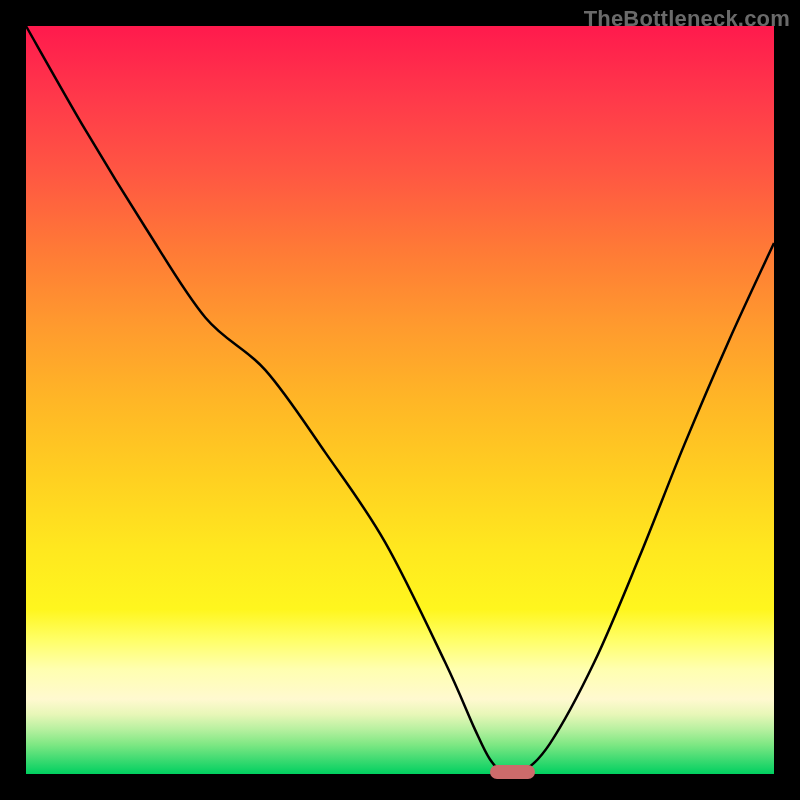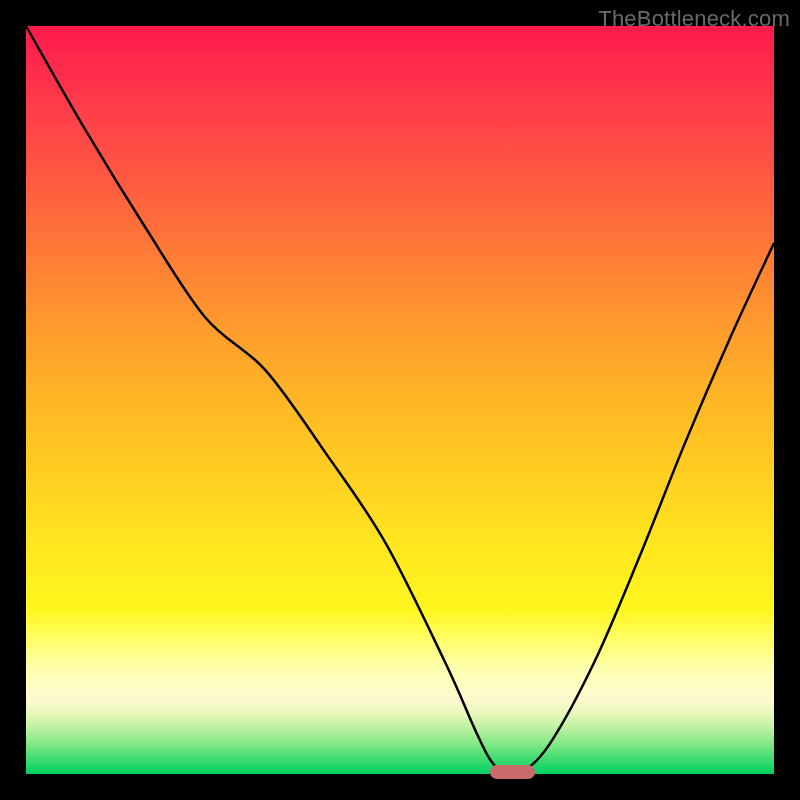--- a/index.html
+++ b/index.html
@@ -40,21 +40,21 @@
       #40db72 98%,
       #00d060 100%
     );
   }
   .watermark {
     position: absolute;
     top: 6px;
     right: 10px;
     font-family: Arial, Helvetica, sans-serif;
     font-size: 22px;
-    font-weight: 400;
+    font-weight: 700;
     color: #6a6a6a;
     letter-spacing: 0.2px;
   }
   svg.curve {
     position: absolute;
     left: 0;
     top: 0;
     width: 748px;
     height: 748px;
     overflow: visible;

